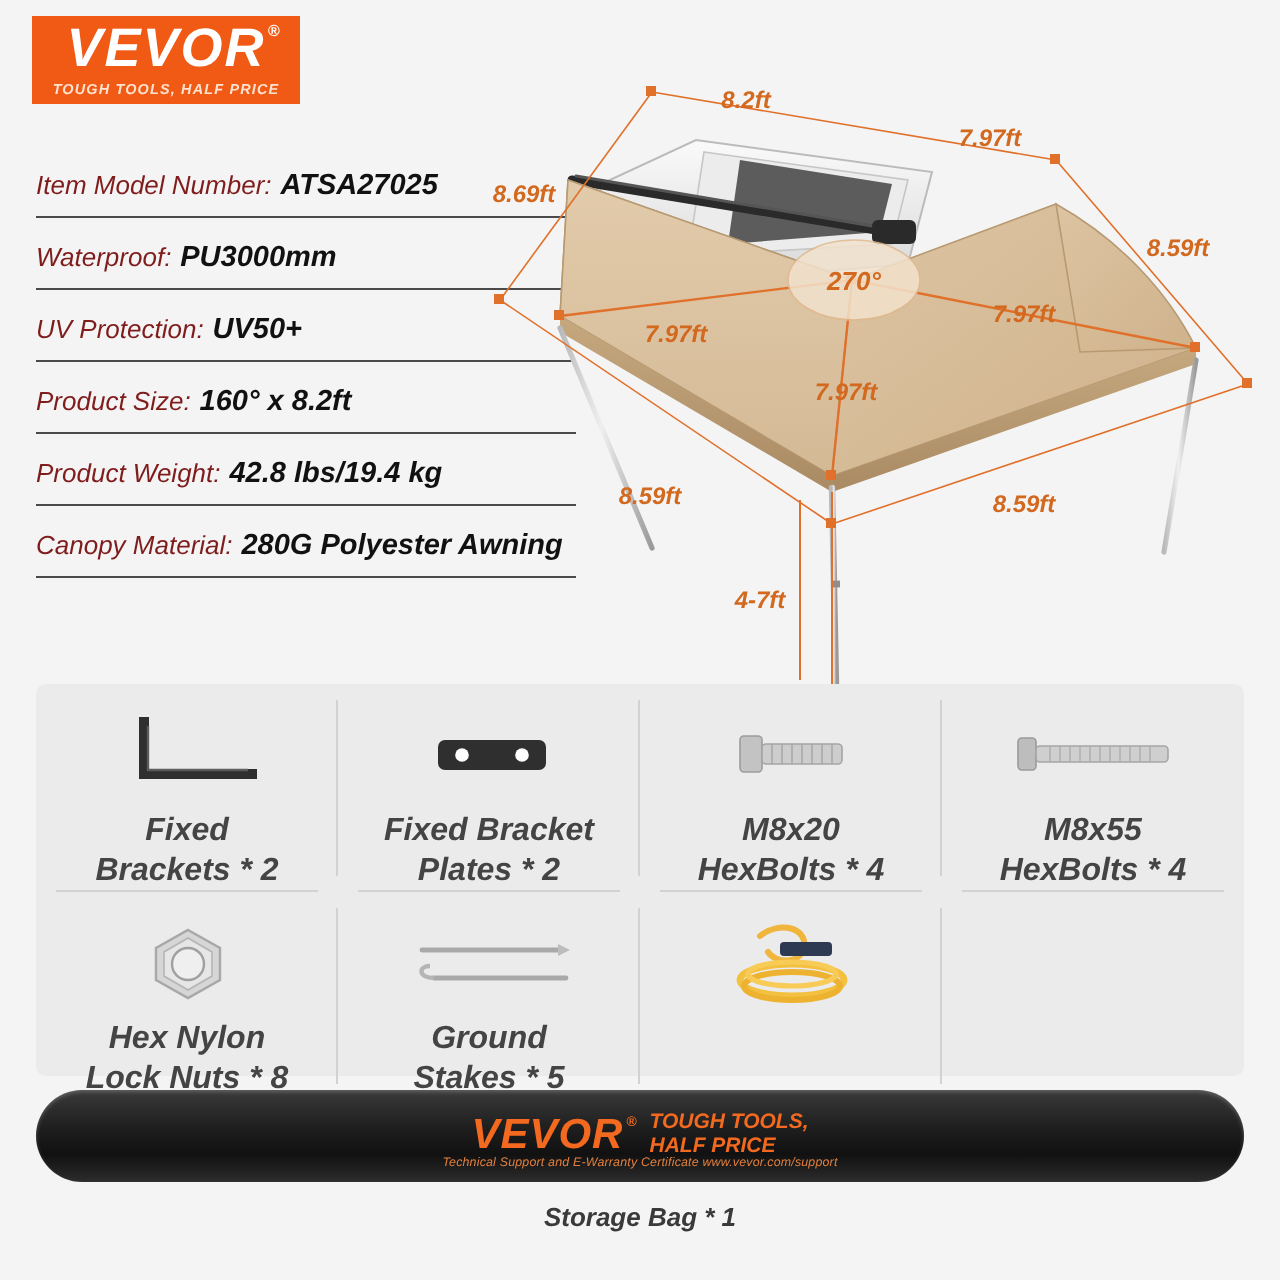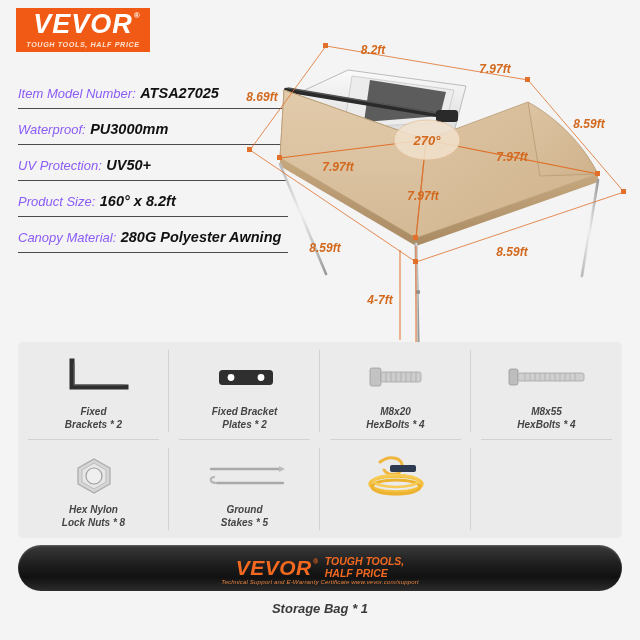--- a/index.html
+++ b/index.html
@@ -25,21 +25,21 @@
   }
   .logo-word sup{font-size:8px;position:absolute;top:1px;right:-8px;}
   .logo-tag{
     color:#ffe2cf;font-size:7.2px;font-weight:bold;letter-spacing:.6px;
     margin-top:3px;
   }
 
   
   .specs{position:absolute;left:18px;top:84px;width:270px;}
   .spec{padding:0 0 6px 0;margin-bottom:11px;border-bottom:1.6px solid #4a4a4a;}
-  .spec .k{font-size:13px;color:#8b5cf6;}
+  .spec .k{font-size:13px;color:#7f1d1d;}
   .spec .v{font-size:14.5px;font-weight:bold;color:#111;}
 
   
   .diagram{position:absolute;left:240px;top:24px;width:400px;height:320px;}
   .diagram svg{display:block;}
 
   
   .acc-panel{
     position:absolute;left:18px;top:342px;width:604px;height:196px;
     background:#ebebeb;border-radius:5px;
@@ -53,21 +53,21 @@
     align-items:center;justify-content:flex-start;padding-top:12px;
   }
   .acc-cell.col-sep::after{
     content:"";position:absolute;right:0;top:8px;bottom:8px;width:1px;background:#d2d2d2;
   }
   .acc-cell.row-sep::before{
     content:"";position:absolute;left:10px;right:10px;bottom:0;height:1px;background:#d2d2d2;
   }
   .acc-icon{height:46px;display:flex;align-items:center;justify-content:center;}
   .acc-label{
-    margin-top:6px;text-align:center;font-size:10px;font-weight:bold;
+    margin-top:6px;text-align:center;font-size:16px;font-weight:bold;
     color:#444;line-height:1.25;
   }
 
   
   .bag-wrap{position:absolute;left:18px;top:545px;width:604px;}
   .bag{
     position:relative;height:46px;border-radius:23px;
     background:linear-gradient(180deg,#3a3a3a 0%,#1e1e1e 42%,#111 70%,#2c2c2c 100%);
     display:flex;align-items:center;justify-content:center;
     box-shadow:inset 0 1px 2px rgba(255,255,255,.22);
@@ -110,20 +110,24 @@
       <span class="k">Waterproof:</span>
       <span class="v">PU3000mm</span>
     </div>
     <div class="spec">
       <span class="k">UV Protection:</span>
       <span class="v">UV50+</span>
     </div>
     <div class="spec">
       <span class="k">Product Size:</span>
       <span class="v">160° x 8.2ft</span>
+    </div>
+    <div class="spec">
+      <span class="k">Product Weight:</span>
+      <span class="v">42.8 lbs/19.4 kg</span>
     </div>
     <div class="spec">
       <span class="k">Canopy Material:</span>
       <span class="v">280G Polyester Awning</span>
     </div>
   </div>
 
   <div class="diagram">
     <svg width="400" height="320" viewBox="0 0 400 320">
       <defs>

